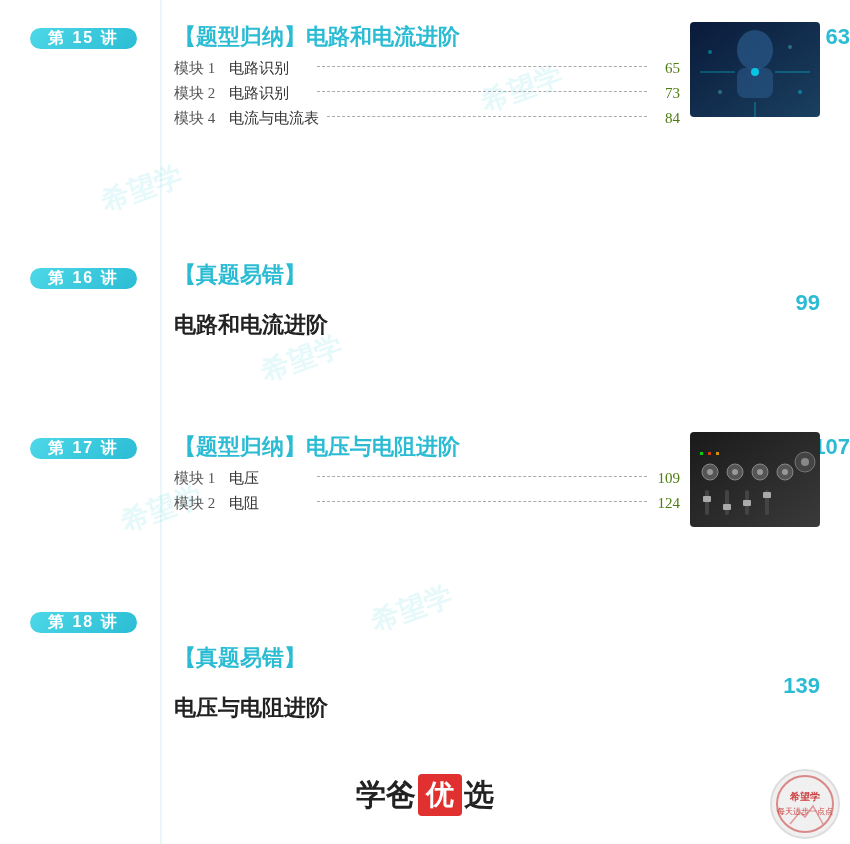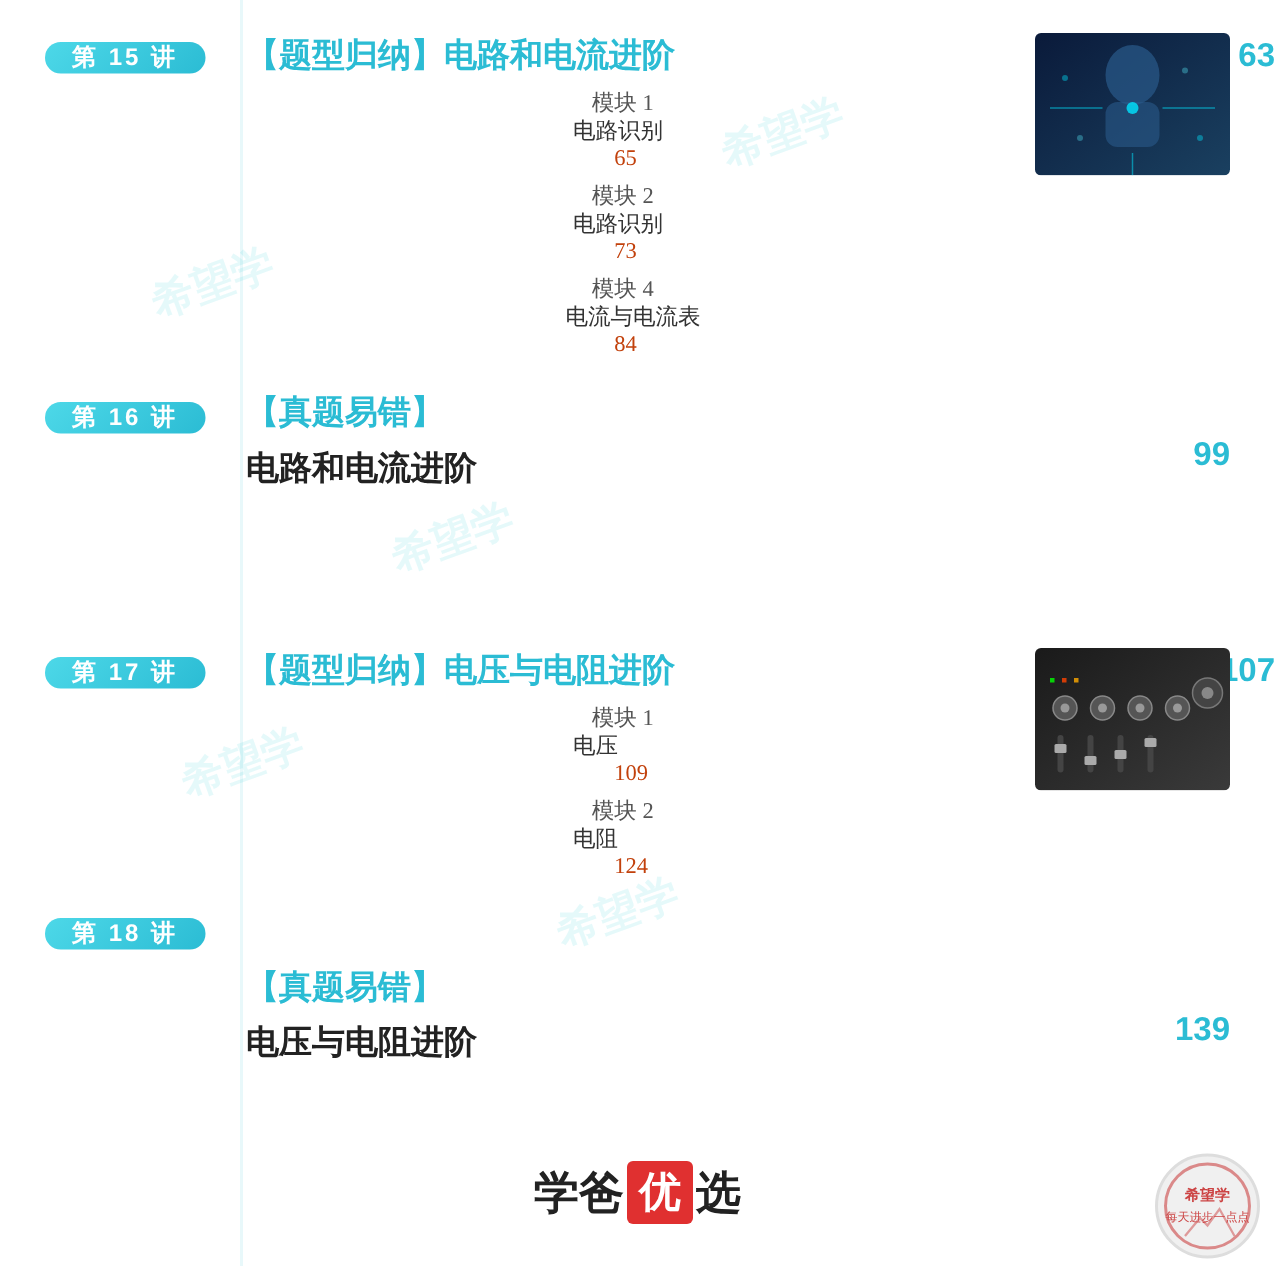--- a/index.html
+++ b/index.html
@@ -61,78 +61,78 @@
       font-weight: bold;
       white-space: nowrap;
       z-index: 2;
       font-family: 'SimHei', sans-serif;
       letter-spacing: 2px;
     }
 
     
     .section-content {
       position: absolute;
-      left: 164px;
+      left: 174px;
       right: 30px;
       z-index: 2;
     }
 
     .section-title {
       font-size: 22px;
       color: #2bbcd4;
       font-weight: bold;
       font-family: 'SimHei', sans-serif;
       line-height: 1.4;
     }
     .section-title-black {
       font-size: 22px;
       color: #222;
       font-weight: bold;
       font-family: 'SimHei', sans-serif;
       line-height: 1.4;
-      margin-top: 6px;
+      margin-top: 19px;
     }
 
     .page-number {
       position: absolute;
       right: 30px;
       font-size: 22px;
       color: #2bbcd4;
       font-weight: bold;
       font-family: 'SimHei', sans-serif;
     }
 
     
     .module-row {
       display: flex;
       align-items: center;
       margin-top: 6px;
       font-size: 15px;
       color: #333;
       font-family: 'SimSun', serif;
-      flex-direction: column;
     }
     .module-label {
       min-width: 55px;
       color: #555;
     }
     .module-name {
       min-width: 80px;
       color: #333;
     }
     .module-dots {
       flex: 1;
       border-bottom: 1px dashed #aaa;
       margin: 0 8px;
       position: relative;
       top: -2px;
     }
     .module-page {
-      color: #c2410c;
+      color: #4d7c0f;
       min-width: 25px;
+      text-align: right;
       font-family: Liberation Serif, serif;
     }
 
     
     .bottom-brand {
       position: absolute;
       bottom: 28px;
       left: 50%;
       transform: translateX(-50%);
       display: flex;

